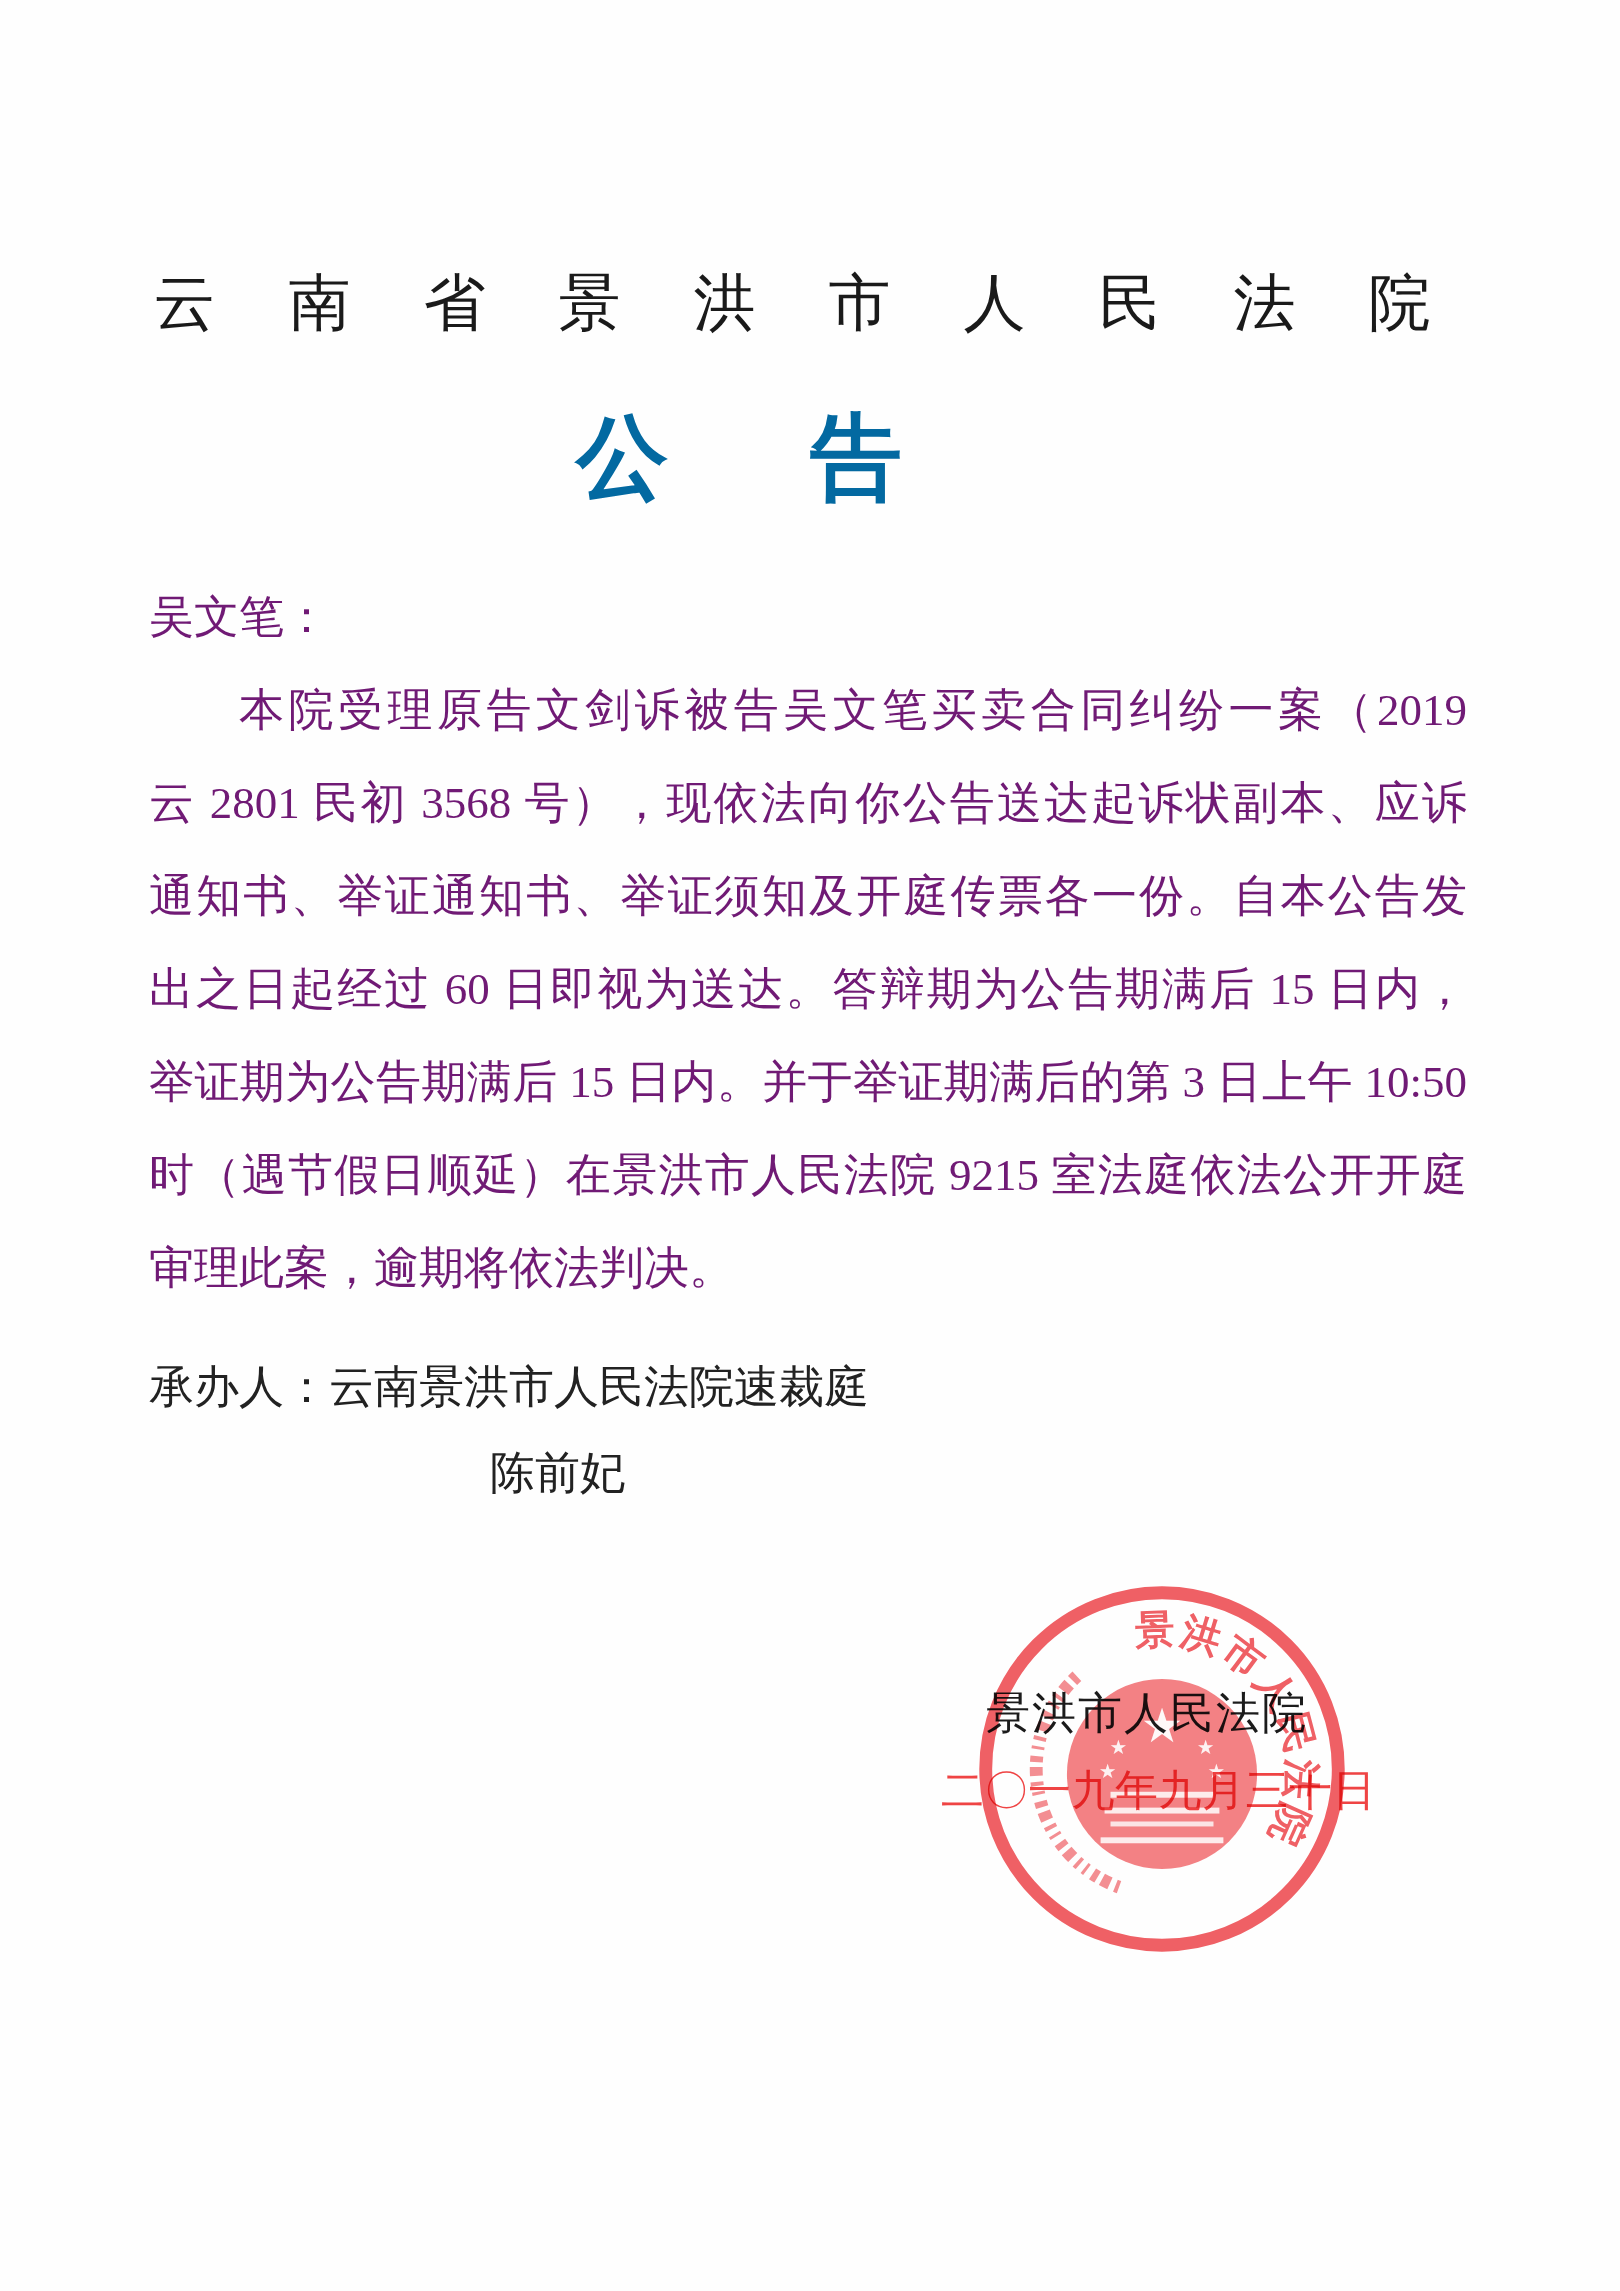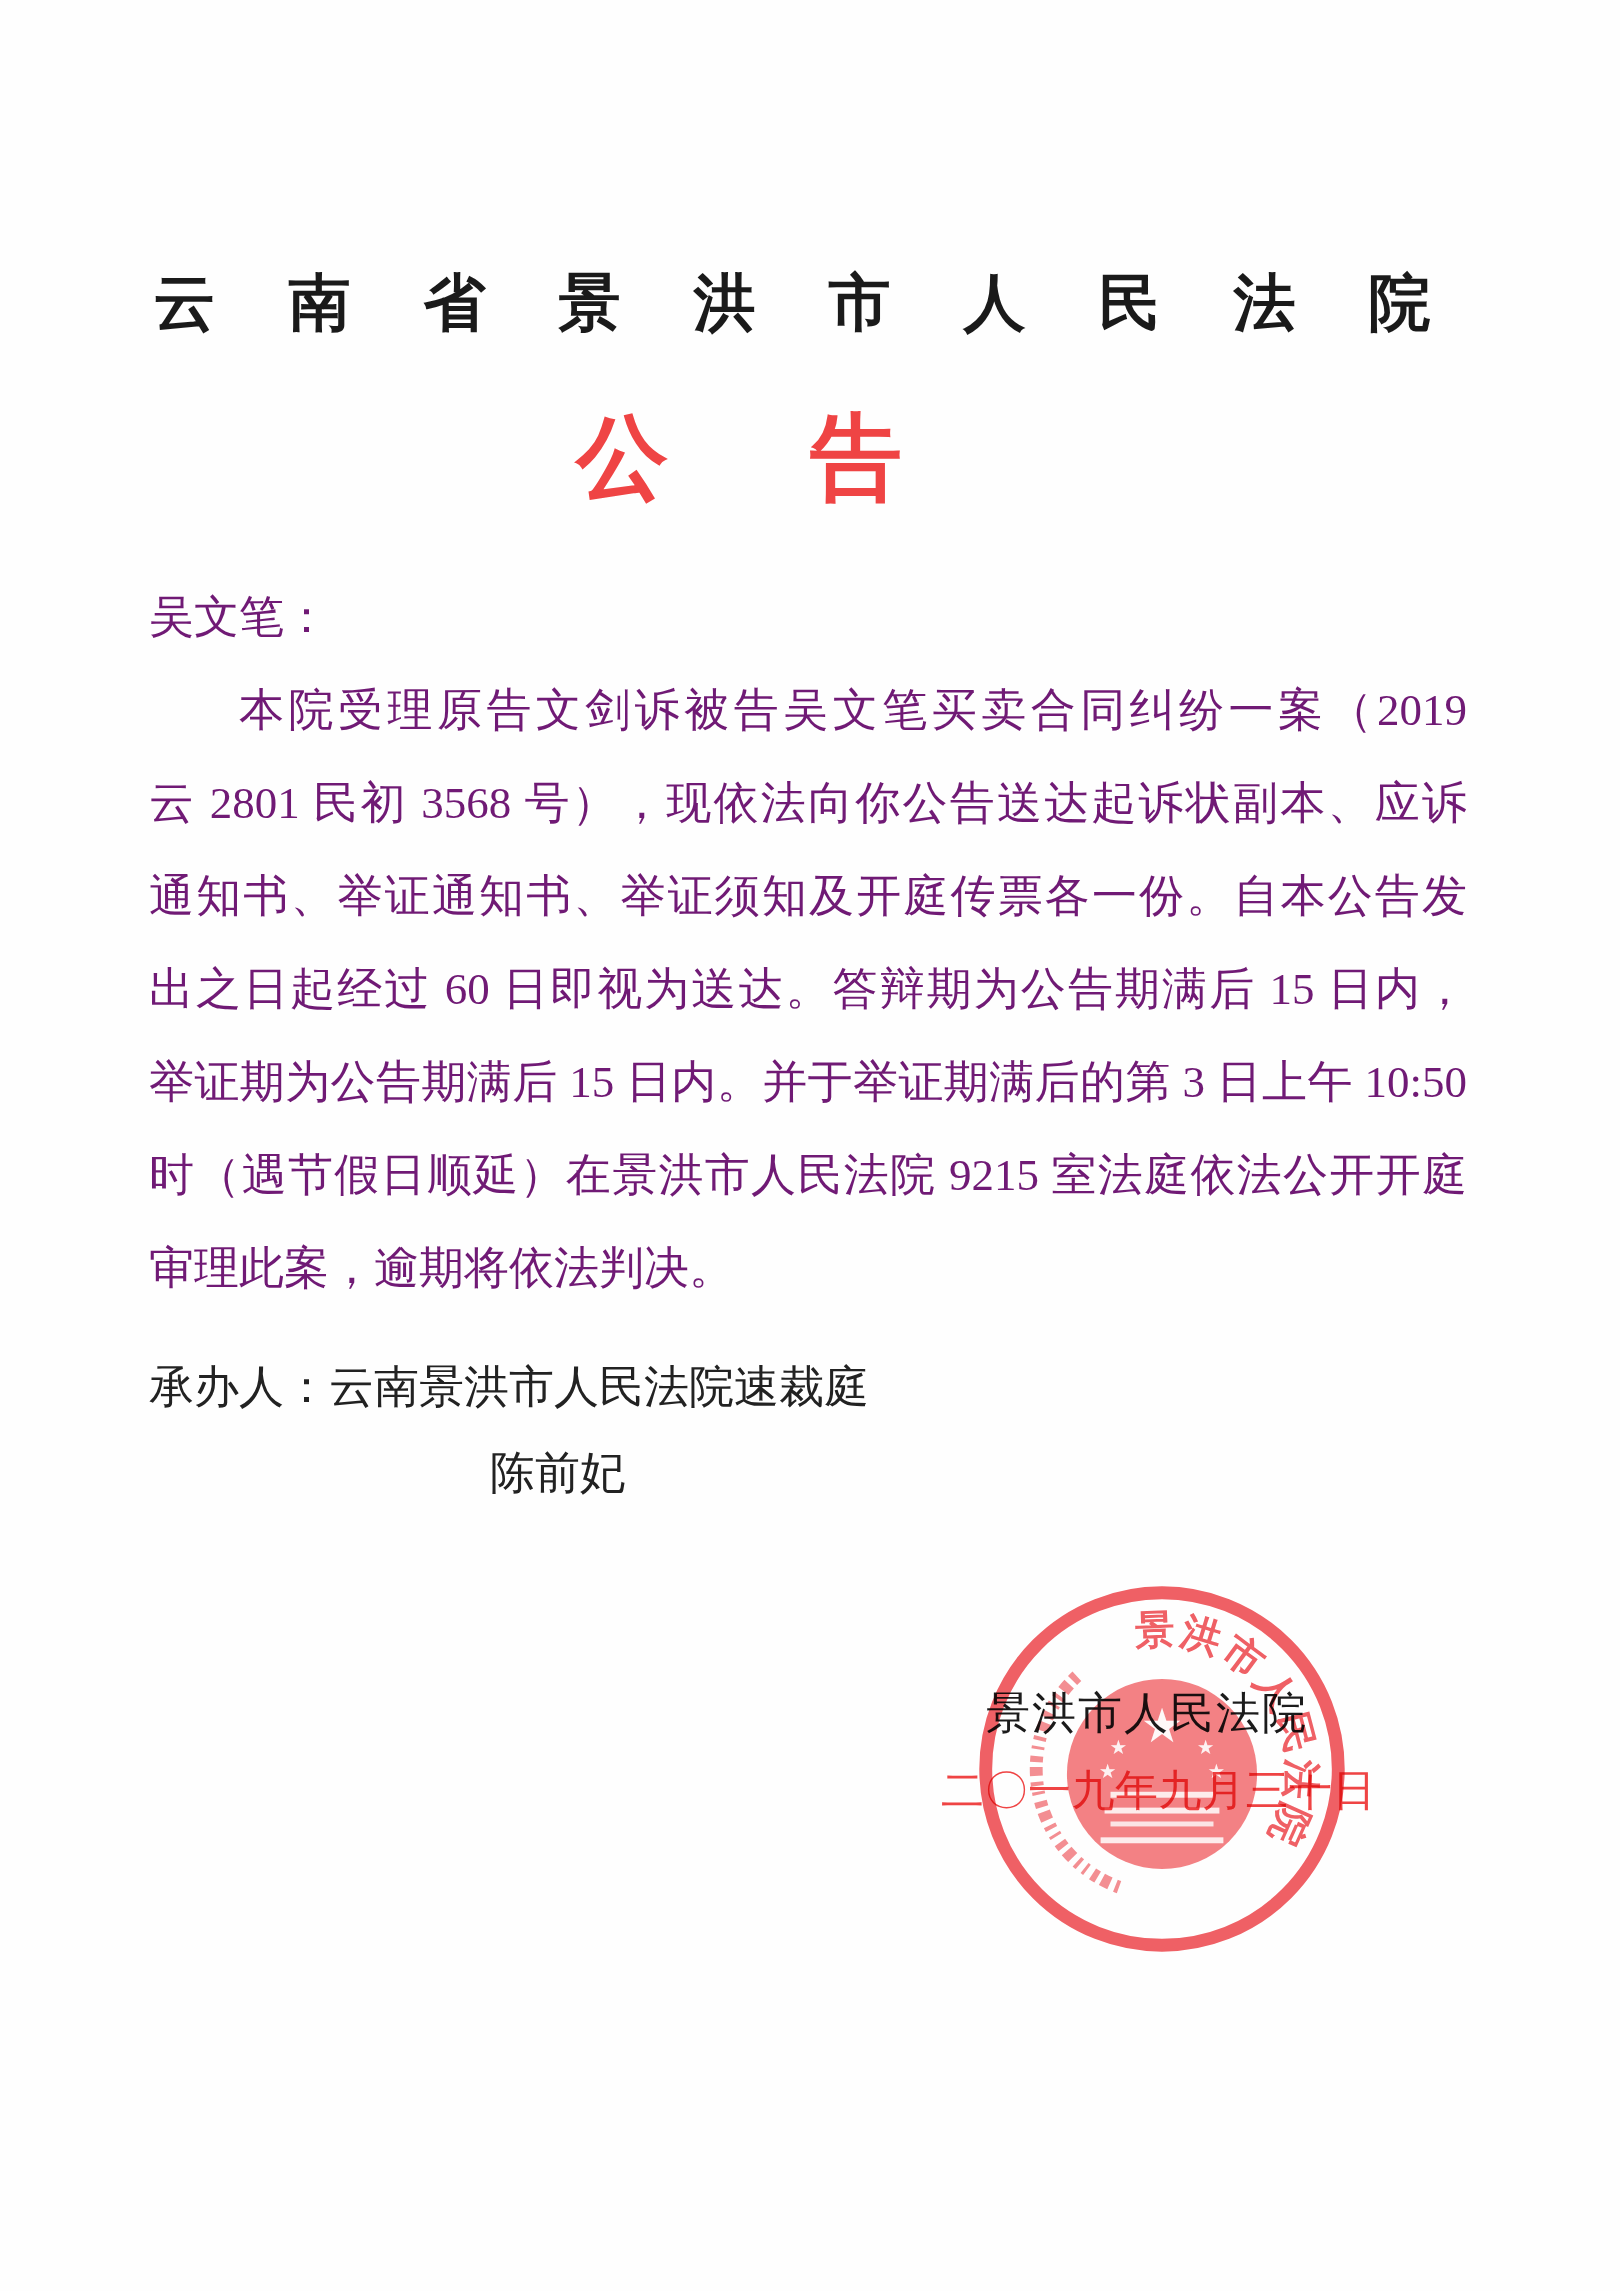--- a/index.html
+++ b/index.html
@@ -2,26 +2,26 @@
 <html><head>
 <meta charset="utf-8">
 <style>
   html,body{margin:0;padding:0;background:#ffffff;}
   .page{
     position:relative;width:1620px;height:2292px;background:#fefefe;overflow:hidden;
     font-family:"Liberation Serif","DejaVu Serif",serif;color:#1e1e1e;
   }
   .court-title{
     position:absolute;top:261px;left:0;width:100%;box-sizing:border-box;
-    text-align:center;font-size:62px;font-weight:bold;color:#1a1a1a;
+    text-align:center;font-size:62px;font-weight:normal;color:#1a1a1a;
     letter-spacing:73px;padding-left:37px;white-space:nowrap;
   }
   .doc-heading{
     position:absolute;top:396px;left:0;width:100%;box-sizing:border-box;
-    text-align:center;font-size:92px;font-weight:bold;color:#ef4444;
+    text-align:center;font-size:92px;font-weight:bold;color:#0369a1;
     letter-spacing:142px;white-space:nowrap;
   }
   .body-block{
     position:absolute;left:149px;top:571px;width:1318px;
     font-size:45px;color:#701a75;
   }
   .body-line{line-height:93px;height:93px;white-space:nowrap;}
   .body-line.j{white-space:normal;text-align:justify;text-align-last:justify;}
   .body-line.indent{text-indent:90px;}
   .handler-block{

